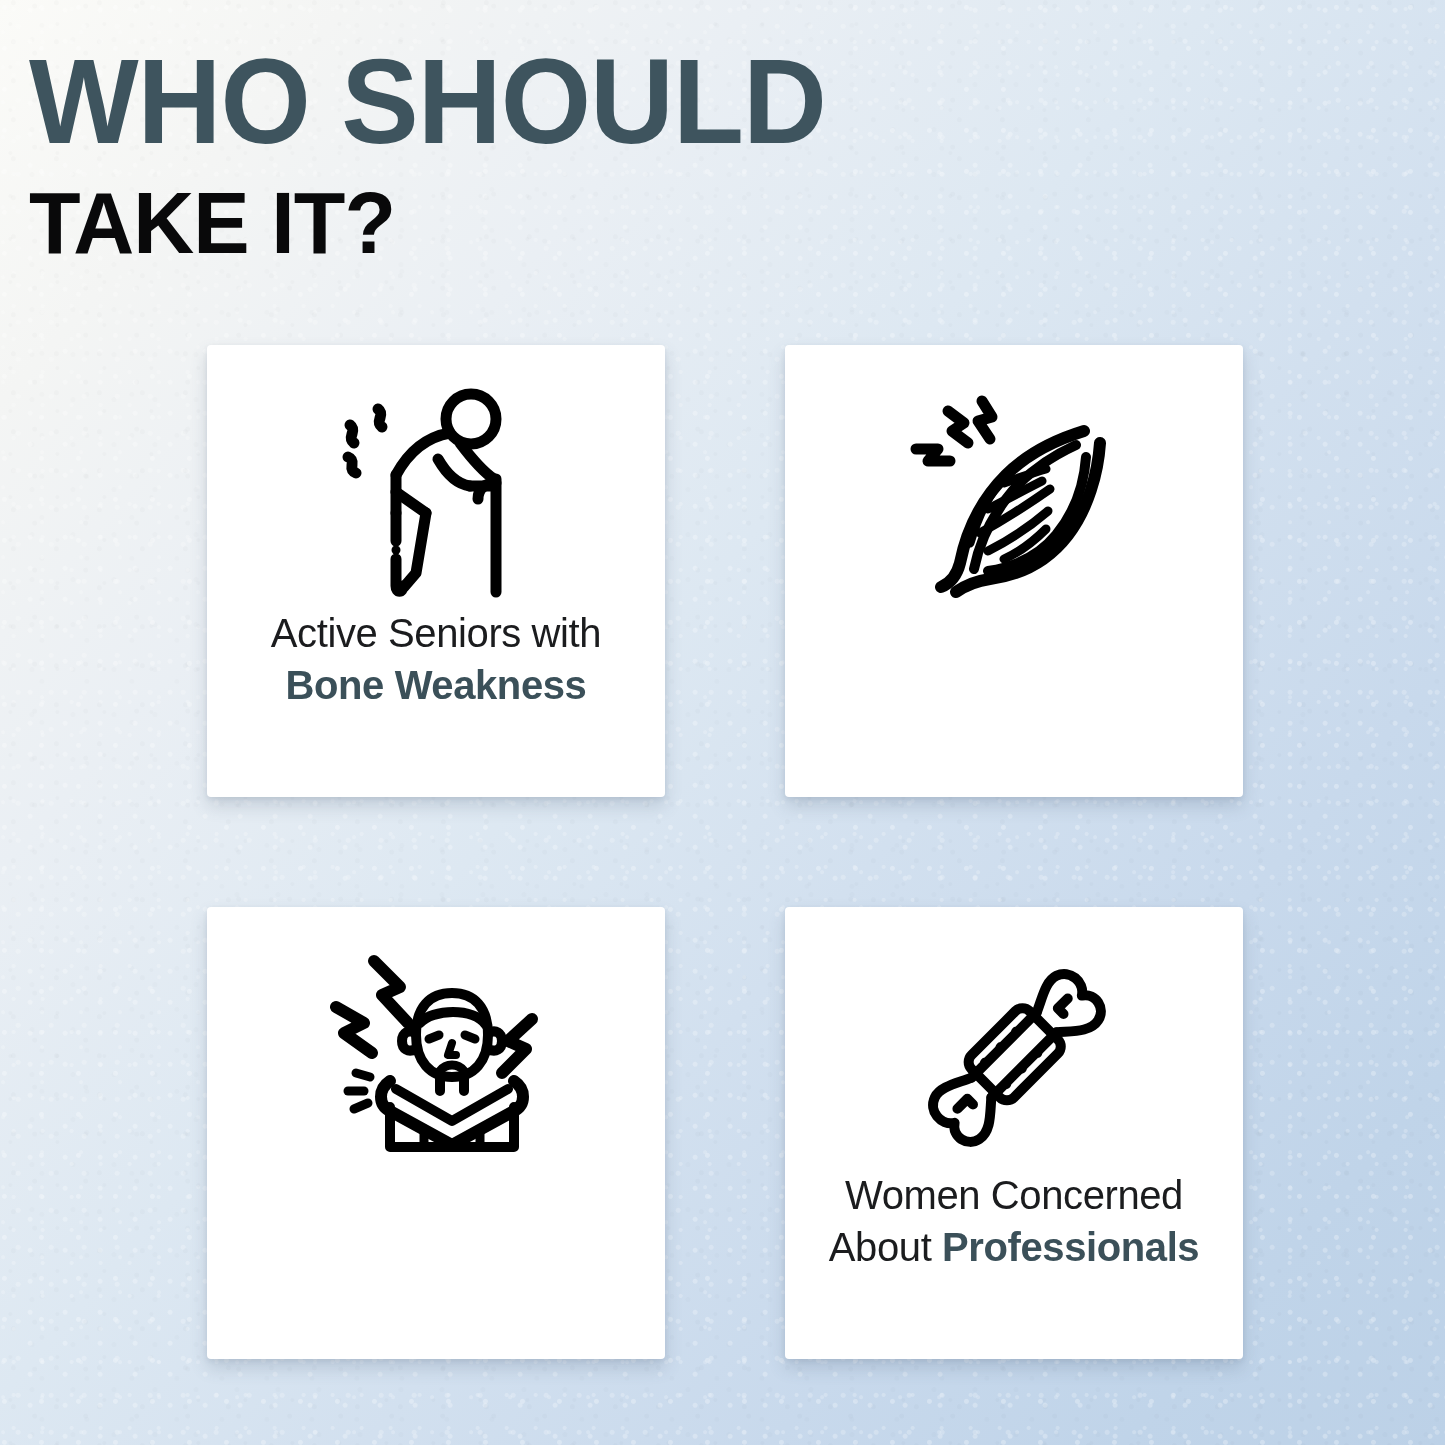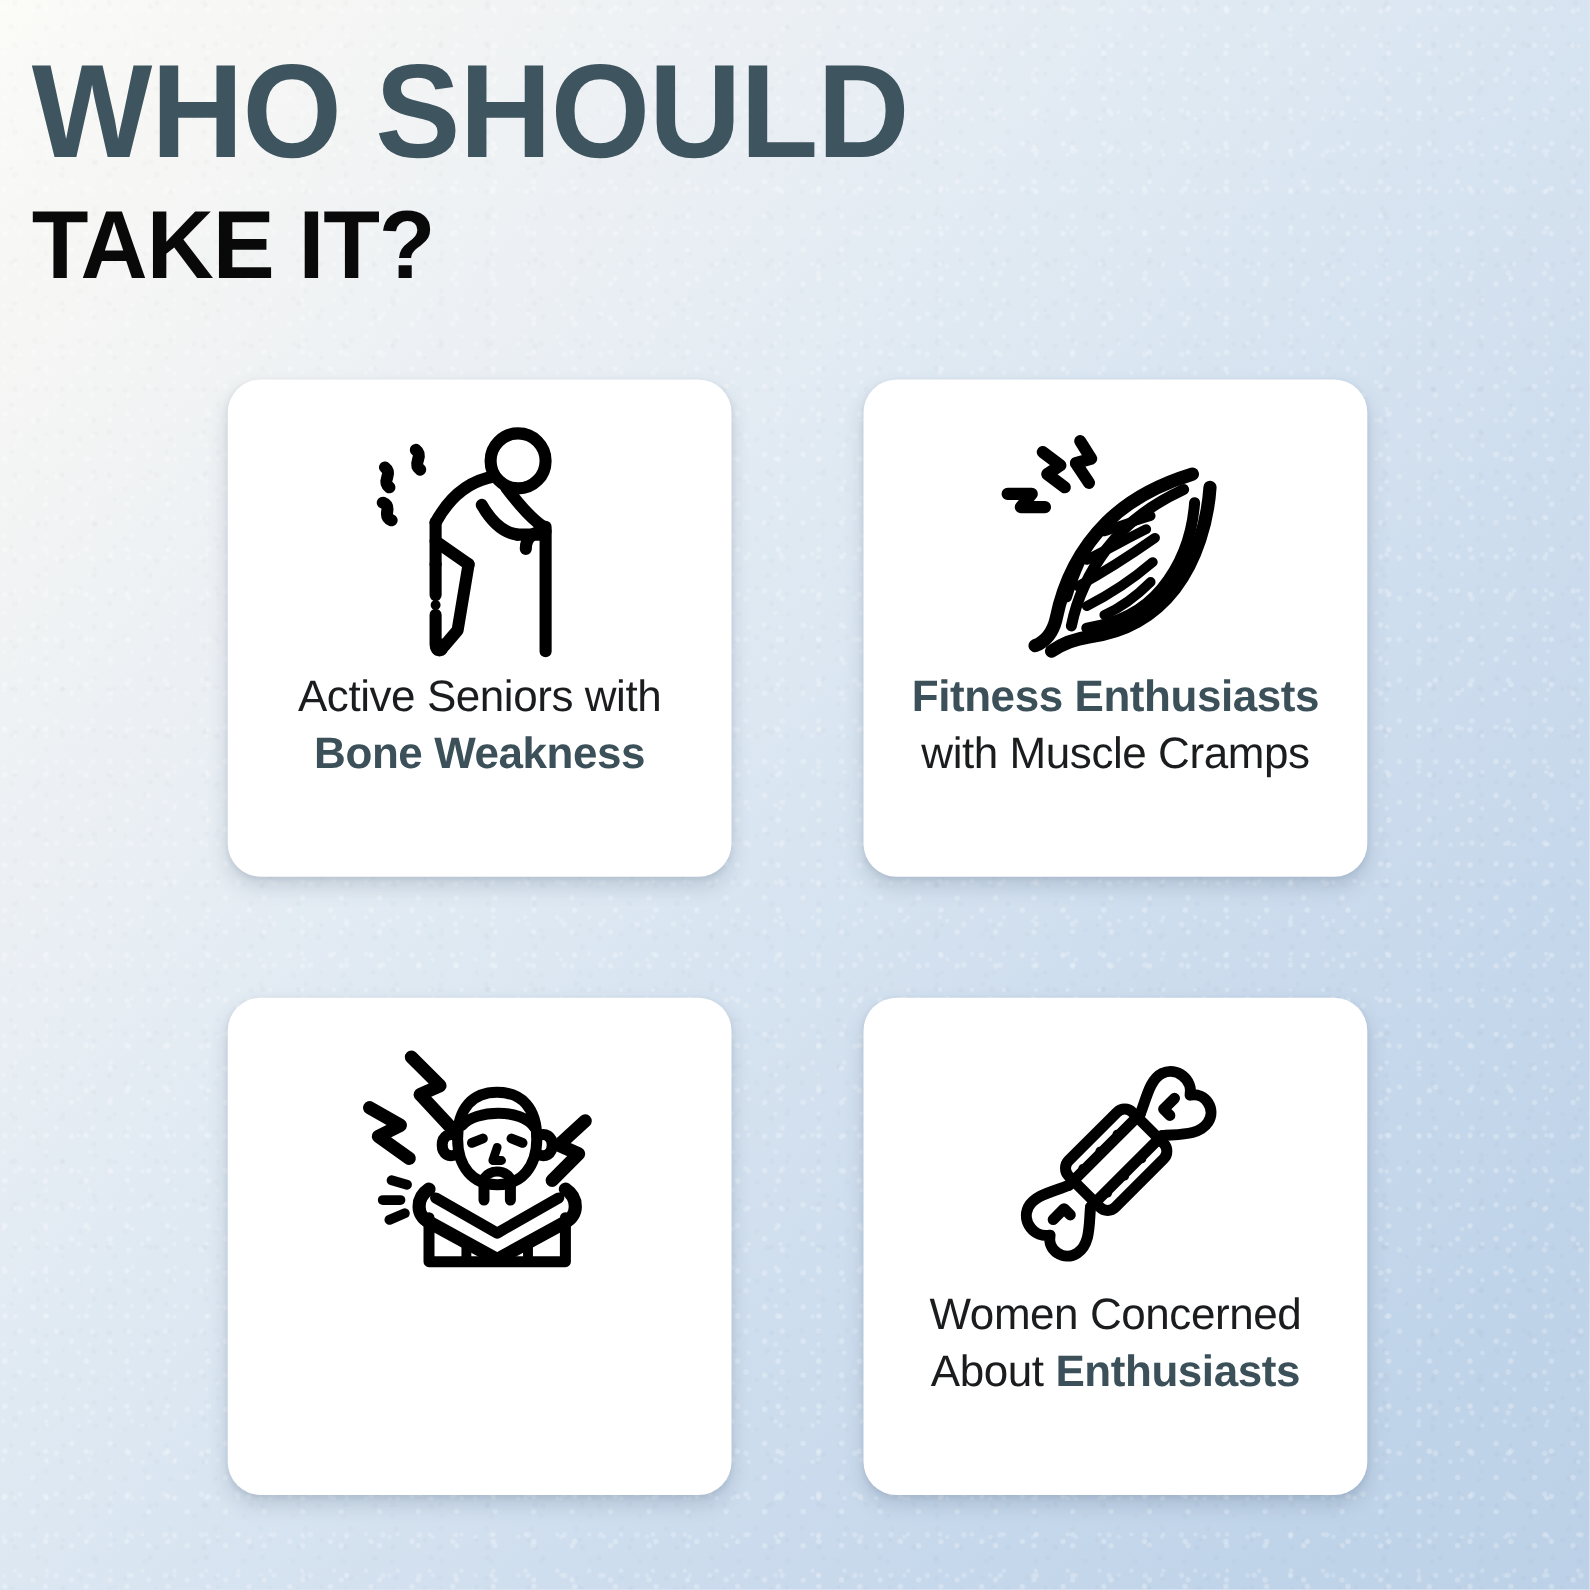--- a/index.html
+++ b/index.html
@@ -84,21 +84,21 @@
     width:1036px;
     display:grid;
     grid-template-columns:458px 458px;
     grid-template-rows:452px 452px;
     column-gap:120px;
     row-gap:110px;
     z-index:2;
   }
   .card {
     background:#fff;
-    border-radius:30px;
+    border-radius:4px;
     box-shadow:
       0 9px 17px rgba(70,92,116,.20),
       0 2px 5px rgba(70,92,116,.10);
     display:flex;
     flex-direction:column;
     align-items:center;
     padding:34px 26px 24px;
   }
   .card-icon {
     height:228px;
@@ -194,25 +194,20 @@
         <path d="M72 146 C94 134 122 116 142 102" stroke-width="9"></path>
         <path d="M80 164 C104 152 126 136 140 124" stroke-width="9"></path>
         <path d="M96 172 C114 164 128 152 138 142" stroke-width="9"></path>
         <path d="M62 156 C68 136 76 116 88 100" stroke-width="9"></path>
 
         <path d="M40 24 L56 36 L44 44 L60 56" stroke-width="11"></path>
         <path d="M74 14 L84 30 L70 34 L82 52" stroke-width="11"></path>
         <path d="M8 62 L30 62 L20 74 L42 74" stroke-width="11"></path>
       </svg>
     </div>
-    <div class="card-label">
-      <span>
-        <b>Fitness Enthusiasts</b><span> with Muscle Cramps</span>
-      </span>
-    </div>
   </div>
 
   <div class="card">
     <div class="card-icon">
       <svg width="216" height="212" viewBox="0 0 216 212" fill="none" stroke="#000" stroke-width="10" stroke-linecap="round" stroke-linejoin="round">
 
         <path d="M88 86 C88 58 102 44 124 44 C146 44 160 58 160 86
                  C160 112 146 128 124 128 C102 128 88 112 88 86 Z"></path>
 
         <path d="M92 74 C104 60 146 58 158 76"></path>
@@ -269,18 +264,18 @@
           <circle cx="104" cy="90" r="4" fill="#000" stroke="none"></circle>
           <circle cx="126" cy="90" r="4" fill="#000" stroke="none"></circle>
           <circle cx="82" cy="122" r="4" fill="#000" stroke="none"></circle>
           <circle cx="104" cy="122" r="4" fill="#000" stroke="none"></circle>
           <circle cx="126" cy="122" r="4" fill="#000" stroke="none"></circle>
         </g>
       </svg>
     </div>
     <div class="card-label">
       <span>
-        <span>Women Concerned About </span><b>Enthusiasts</b>
+        <span>Women Concerned About </span><b>Professionals</b>
       </span>
     </div>
   </div>
 
 </div>
 
 </body></html>

